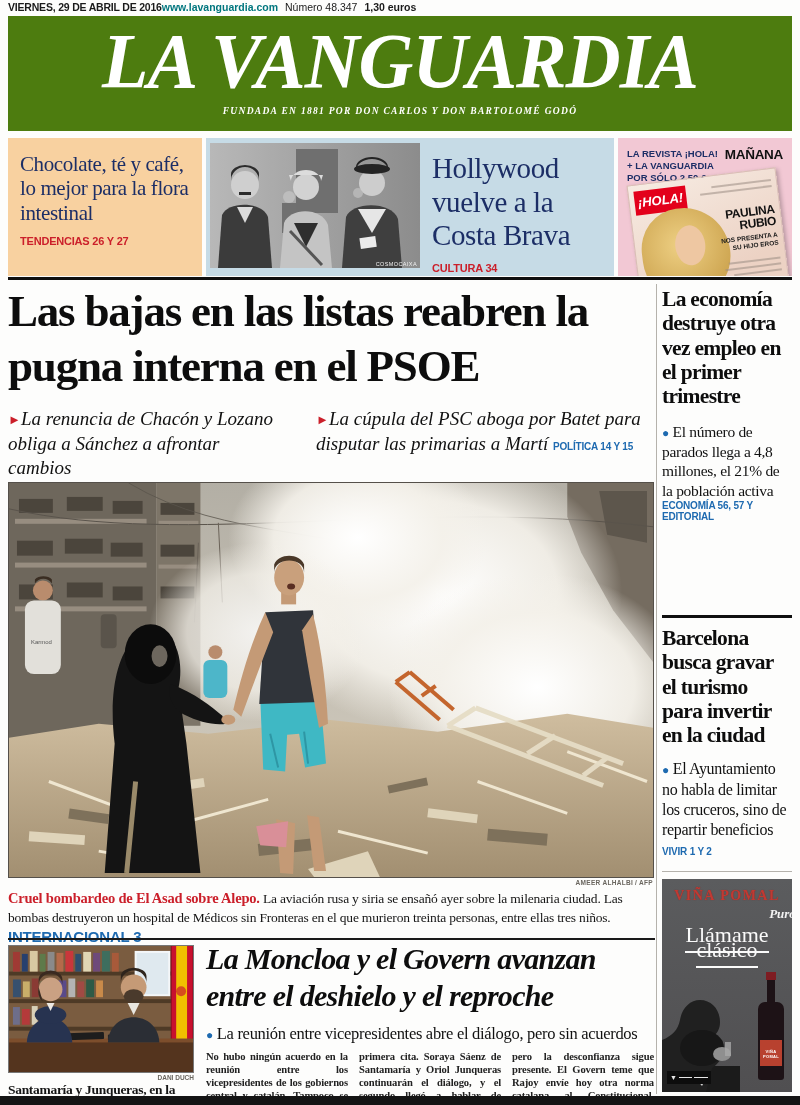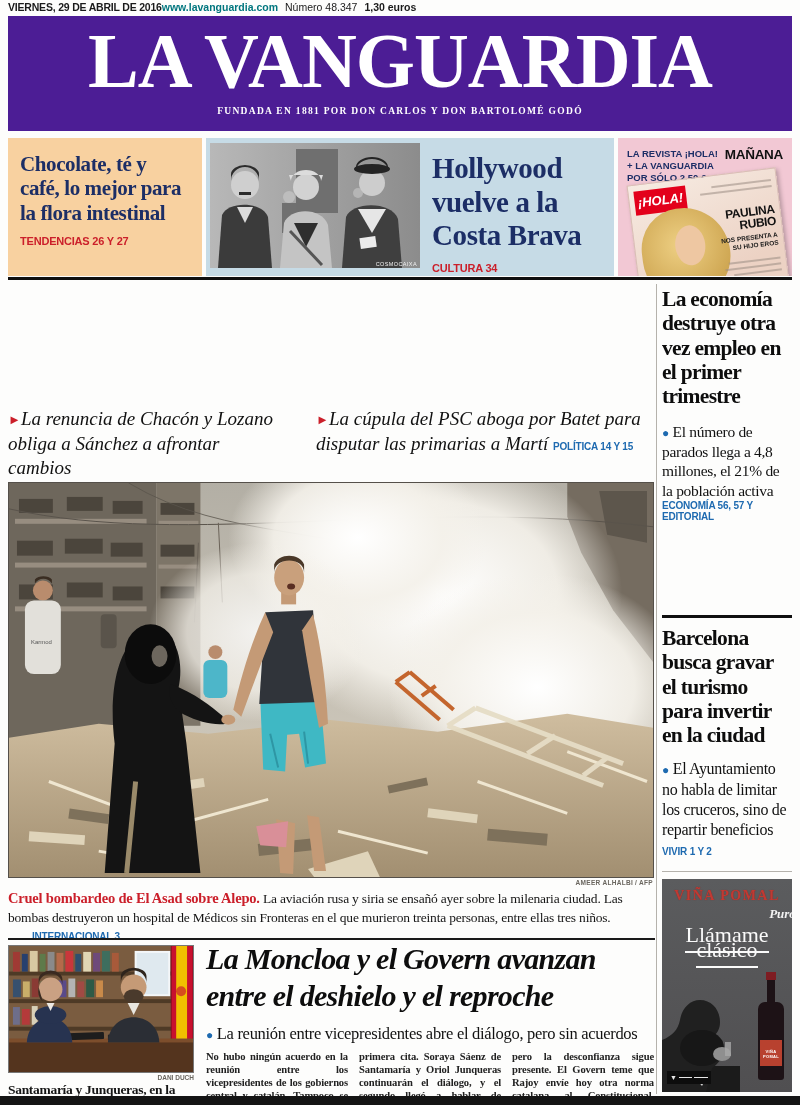--- a/index.html
+++ b/index.html
@@ -8,30 +8,30 @@
   .abs{position:absolute;}
 
   
   .topbar{left:8px;top:1px;width:784px;height:14px;display:flex;justify-content:flex-start;align-items:flex-start;}
   .topbar .date{font-family:"Liberation Sans",sans-serif;font-weight:700;font-size:10.5px;letter-spacing:-0.2px;color:#1a1a1a;}
   .topbar .right{font-family:"Liberation Sans",sans-serif;font-size:10.5px;color:#1a1a1a;display:flex;gap:7px;}
   .topbar .url{color:#00767e;font-weight:700;}
   .topbar .price{font-weight:700;}
 
   
-  .masthead{left:8px;top:16px;width:784px;height:115px;background:#4c1d95;text-align:center;}
+  .masthead{left:8px;top:16px;width:784px;height:115px;background:#4d7c0f;text-align:center;font-style:italic;}
   .masthead .title{color:#fff;font-weight:700;font-size:76px;line-height:88px;letter-spacing:-1px;transform:scaleY(1.04);}
   .masthead .founded{color:#fff;font-size:9.5px;letter-spacing:1.3px;font-weight:700;margin-top:2px;}
 
   
   .teaser{top:138px;height:138px;overflow:hidden;}
   .t-orange{left:8px;width:194px;background:#f8d1a0;}
   .t-blue{left:206px;width:408px;background:#c6dbe6;}
   .t-pink{left:618px;width:174px;background:#f2c8d4;}
-  .t-headline{color:#1c2e66;font-weight:700;font-size:21px;line-height:1.16;letter-spacing:-0.4px;}
+  .t-headline{color:#1c2e66;font-weight:400;font-size:21px;line-height:1.16;letter-spacing:-0.4px;}
   .t-kicker{font-family:Liberation Sans, sans-serif;font-weight:700;font-size:11px;color:#cb1f2a;letter-spacing:-0.2px;}
   .bw-photo{left:4px;top:5px;width:210px;height:126px;}
   .photo-credit{font-family:"Liberation Sans",sans-serif;font-size:5.5px;color:#f0f0f0;letter-spacing:0.4px;}
   .hola-promo{left:9px;top:10px;width:100px;color:#1c2e66;font-family:"Liberation Sans",sans-serif;font-weight:700;font-size:9.5px;line-height:1.25;}
   .manana{right:9px;top:9px;color:#111;font-family:"Liberation Sans",sans-serif;font-weight:700;font-size:13.5px;letter-spacing:-0.3px;}
   .hola-cover{left:16px;top:38px;width:148px;height:130px;transform:rotate(-7deg);
       background:linear-gradient(160deg,#f6ebe2,#ecd2c4 70%);border:1px solid #d8c0b4;box-shadow:2px 2px 4px rgba(0,0,0,.25);}
   .hola-logo{position:absolute;left:5px;top:6px;width:52px;height:24px;background:#e3001b;color:#fff;
       font-family:"Liberation Sans",sans-serif;font-weight:700;font-style:italic;font-size:13px;line-height:24px;text-align:center;}
   .hola-hair{position:absolute;left:6px;top:28px;width:88px;height:92px;border-radius:48% 56% 52% 50%;
@@ -54,21 +54,21 @@
   .sub2{left:316px;width:334px;}
   .kicker-blue{font-family:"Liberation Sans",sans-serif;font-weight:700;font-style:normal;font-size:10px;color:#1e6ab0;letter-spacing:-0.2px;}
 
   
   .main-photo{left:8px;top:482px;width:646px;height:396px;border:1px solid #55504a;box-sizing:border-box;}
   .main-photo svg{display:block;width:100%;height:100%;}
   .mp-credit{left:8px;top:879px;width:645px;text-align:right;font-family:"Liberation Sans",sans-serif;
      font-size:6.5px;font-weight:700;color:#6a665f;letter-spacing:.3px;}
   .caption{left:8px;top:888px;width:646px;font-size:13.5px;line-height:1.38;letter-spacing:-0.2px;color:#151515;}
   .caption .lead{color:#cb1f2a;font-weight:700;font-size:14.5px;}
-  .caption .kicker-blue{font-size:10px;margin-left:24px;}
+  .caption .kicker-blue{font-size:15px;}
   .rule-under-caption{left:8px;top:938px;width:647px;height:2px;background:#1a1a1a;}
 
   
   .rc{left:662px;width:130px;}
   .rc-headline{font-weight:700;font-size:21.5px;line-height:1.13;letter-spacing:-0.7px;color:#0d0d0d;}
   .rc-bullet{font-size:15.5px;line-height:1.26;letter-spacing:-0.3px;color:#111;}
   .dot{color:#1e6ab0;font-size:12px;}
   .rc-body{font-weight:700;font-size:11.3px;line-height:1.27;text-align:justify;color:#222;letter-spacing:-0.2px;}
   .rc-kicker{font-family:"Liberation Sans",sans-serif;font-weight:700;font-size:10px;color:#1e6ab0;letter-spacing:-0.2px;}
   .rc-rule-black{left:662px;top:615px;width:130px;height:3px;background:#101010;}
@@ -189,20 +189,21 @@
       <div class="hola-sub">NOS PRESENTA A SU HIJO EROS</div>
       <div class="hola-smallline" style="top:88px;width:52px;"></div>
       <div class="hola-smallline" style="top:94px;width:56px;"></div>
       <div class="hola-smallline" style="top:100px;width:48px;"></div>
     </div>
   </div>
 
   <div class="abs rule-black"></div>
   <div class="abs vdivider"></div>
 
+  <div class="abs lead-headline">Las bajas en las listas reabren la pugna interna en el PSOE</div>
 
   <div class="abs subhead sub1">
     <span class="arrow">►</span><span>La renuncia de Chacón y Lozano obliga a Sánchez a afrontar cambios</span>
   </div>
   <div class="abs subhead sub2">
     <span class="arrow">►</span><span>La cúpula del PSC aboga por Batet para disputar las primarias a Martí</span>
     <span class="kicker-blue">POLÍTICA 14 Y 15</span>
   </div>
 
   <div class="abs main-photo">

